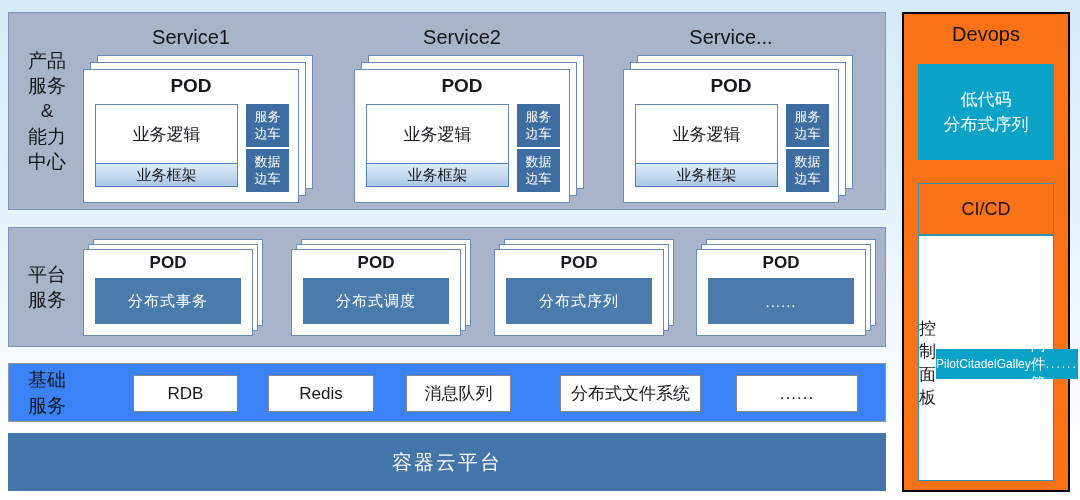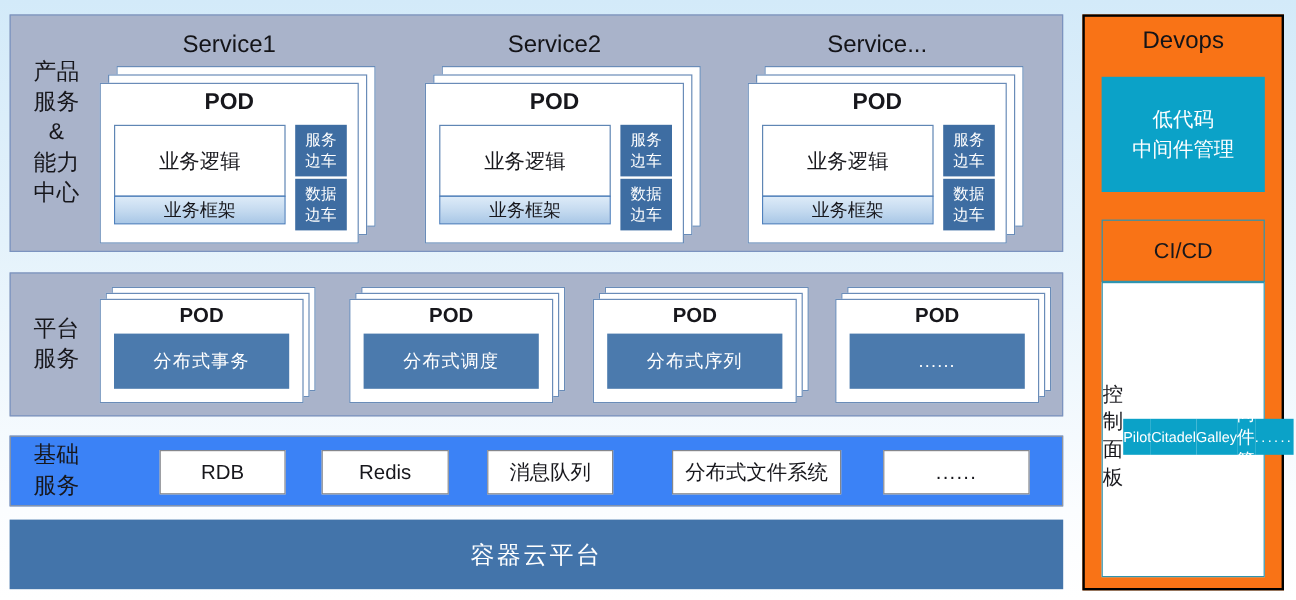--- a/index.html
+++ b/index.html
@@ -229,21 +229,21 @@
     <div class="basic-item bi-4">......</div>
   </section>
 
   <section class="panel" id="containerbar">
     <span>容器云平台</span>
   </section>
 
   <section class="panel" id="devops">
     <div class="devops-title">Devops</div>
     <div class="lowcode-box">低代码
-中间件管理</div>
+分布式序列</div>
     <div class="cicd-box">CI/CD</div>
     <div class="control-panel">
       <div class="cp-title">控制面板</div>
       <div class="cp-btn">Pilot</div>
       <div class="cp-btn">Citadel</div>
       <div class="cp-btn">Galley</div>
       <div class="cp-btn wide">中间件管理</div>
       <div class="cp-btn dots">......</div>
     </div>
   </section>

